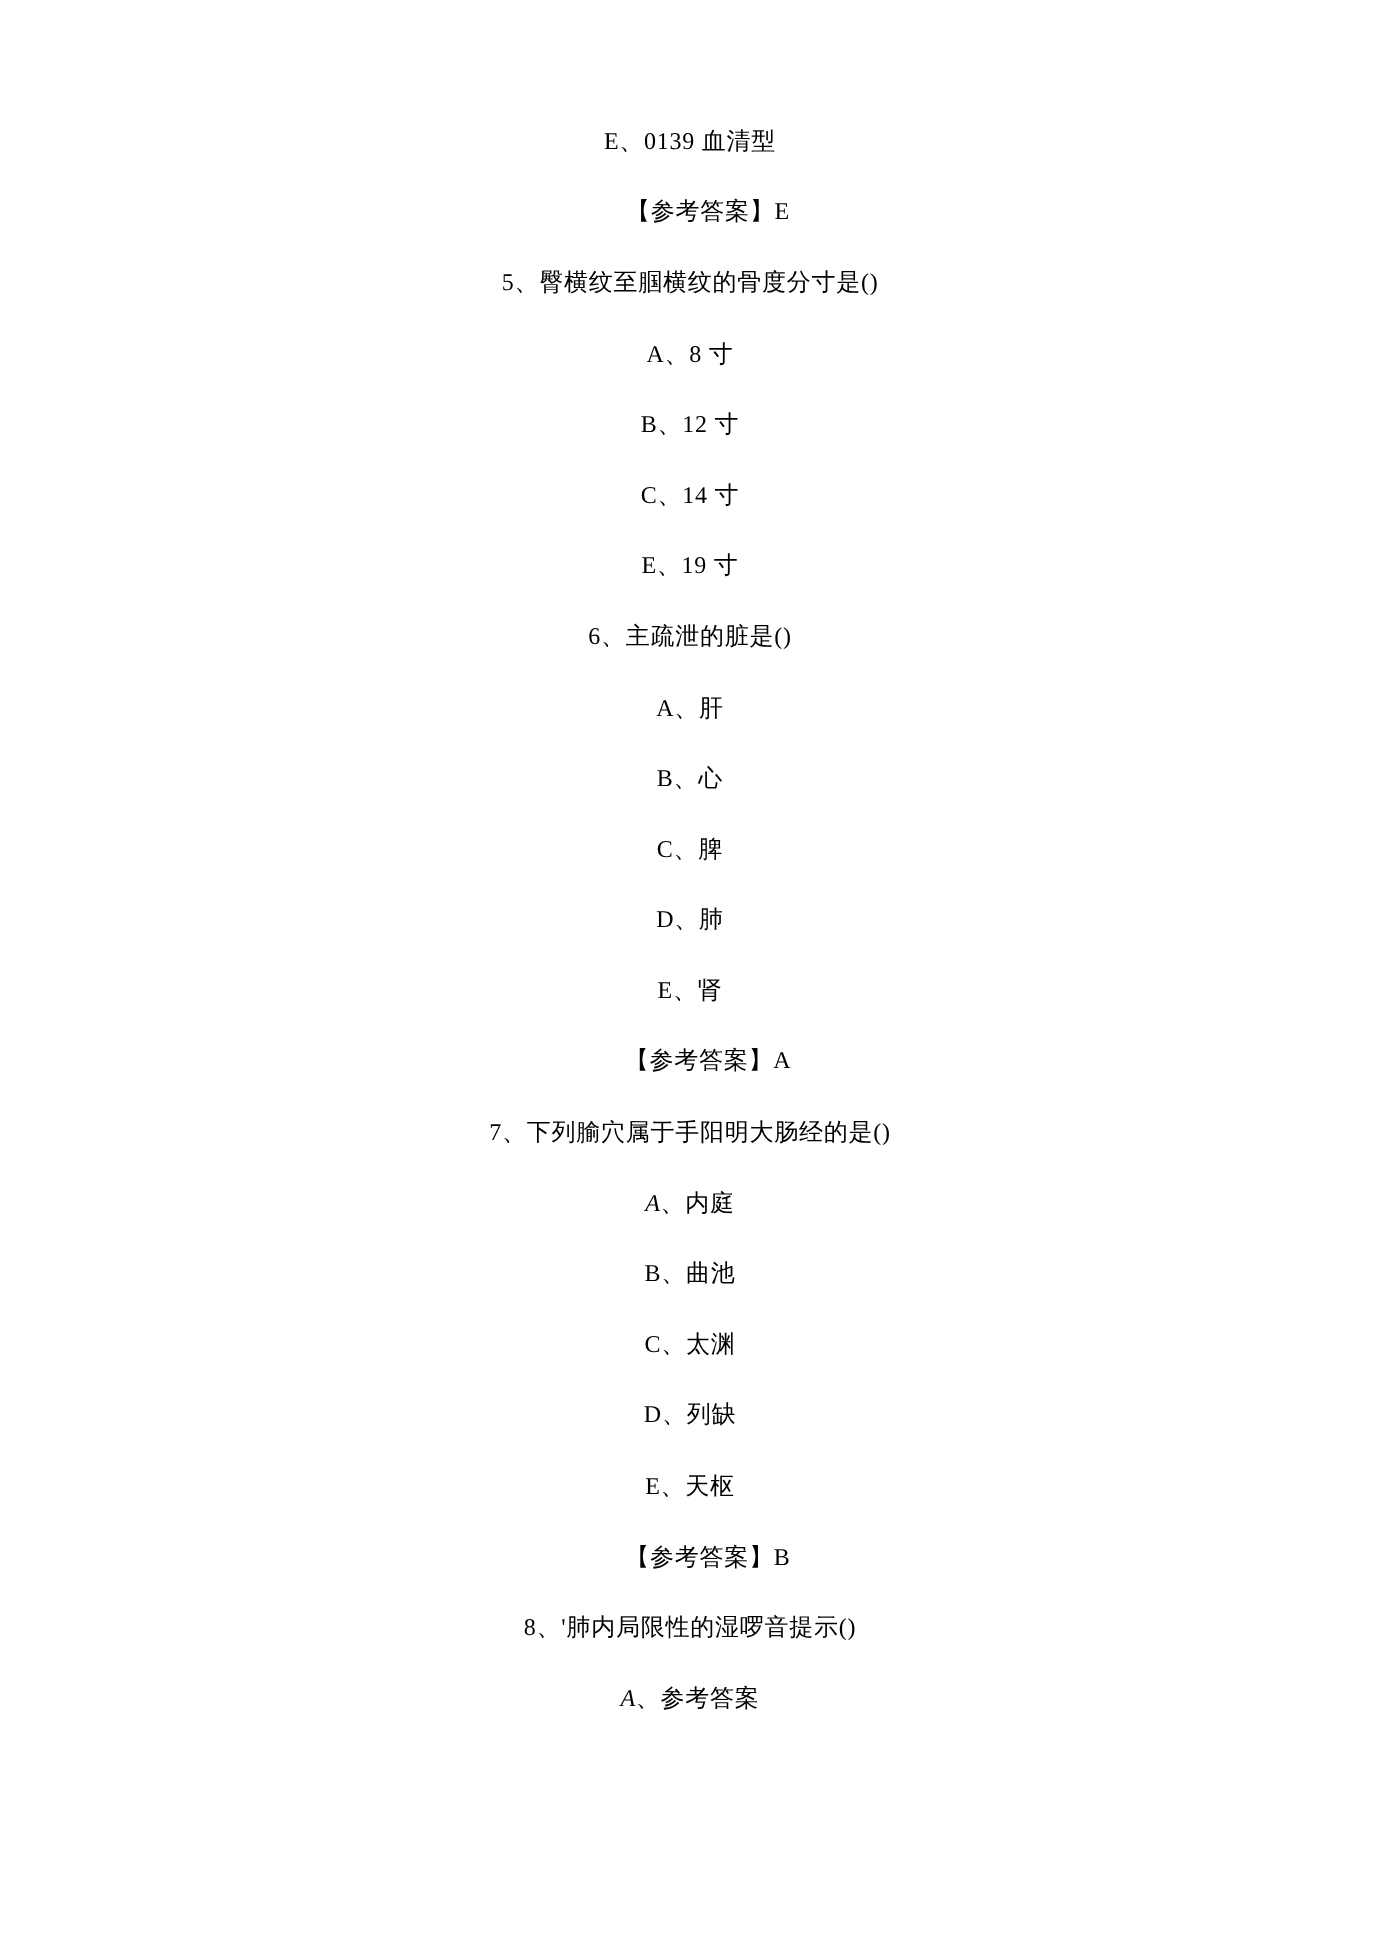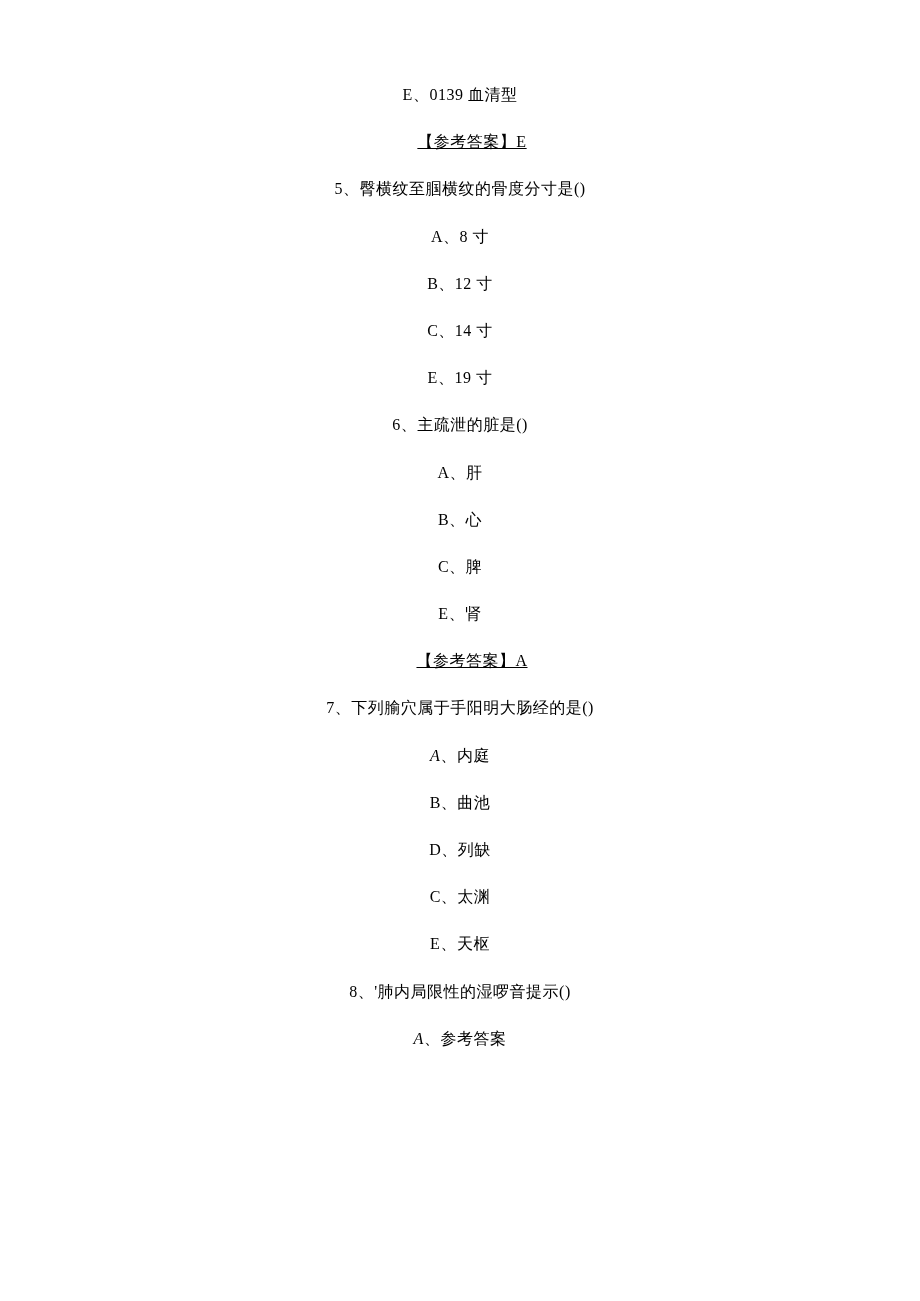--- a/index.html
+++ b/index.html
@@ -17,21 +17,20 @@
       color: #000000;
       padding: 85px 145px 60px 145px;
       line-height: 1.2;
     }
     .line {
       margin-bottom: 28px;
       letter-spacing: 0.5px;
     }
     .indent {
       padding-left: 24px;
-      text-decoration: underline;
     }
     .italic-a {
       font-style: italic;
       font-family: "Times New Roman", serif;
     }
   </style>
 </head>
 <body>
 
 <div id="content">
@@ -39,23 +38,25 @@
     <div class="line indent">【参考答案】E</div>
     <div class="line">5、臀横纹至腘横纹的骨度分寸是()</div>
     <div class="line">A、8 寸</div>
     <div class="line">B、12 寸</div>
     <div class="line">C、14 寸</div>
     <div class="line">E、19 寸</div>
     <div class="line">6、主疏泄的脏是()</div>
     <div class="line">A、肝</div>
     <div class="line">B、心</div>
     <div class="line">C、脾</div>
+    <div class="line">D、肺</div>
     <div class="line">E、肾</div>
     <div class="line indent">【参考答案】A</div>
     <div class="line">7、下列腧穴属于手阳明大肠经的是()</div>
     <div class="line"><span class="italic-a">A</span><span>、内庭</span></div>
     <div class="line">B、曲池</div>
+    <div class="line">C、太渊</div>
     <div class="line">D、列缺</div>
-    <div class="line">C、太渊</div>
     <div class="line">E、天枢</div>
+    <div class="line indent">【参考答案】B</div>
     <div class="line">8、'肺内局限性的湿啰音提示()</div>
     <div class="line"><span class="italic-a">A</span><span>、参考答案</span></div>
   </div>
 
 </body></html>

